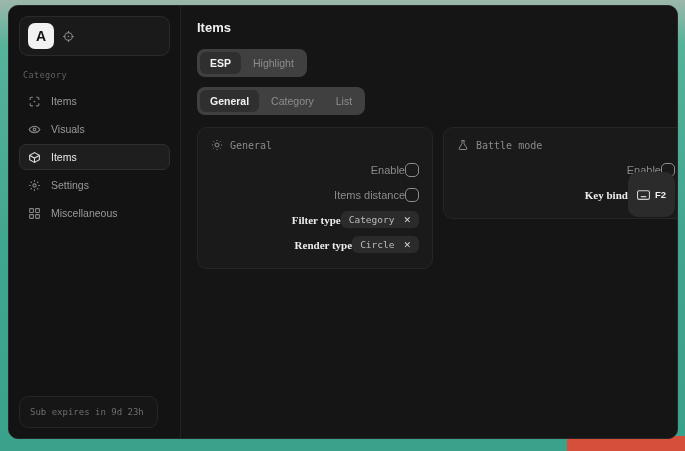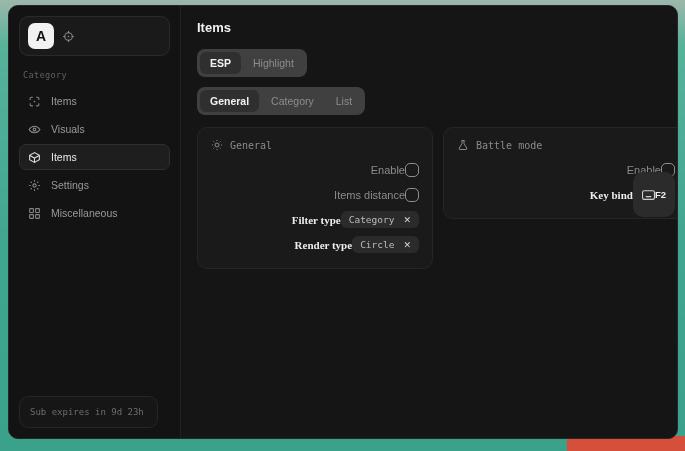--- a/index.html
+++ b/index.html
@@ -93,21 +93,21 @@
     width:14px; height:14px; border:1.5px solid #8f8f8f; border-radius:5px;
     background:transparent; cursor:pointer;
   }
   .select-pill {
     display:inline-flex; align-items:center; gap:9px; background:#2b2b2b;
     border-radius:6px; padding:3px 8px; cursor:pointer;
   }
   .select-value { font-family:"DejaVu Sans Mono",monospace; font-size:9.5px; color:#bcbcbc; }
   .select-x { color:#d8d8d8; font-size:9px; cursor:pointer; }
   .keybind {
-    display:inline-flex; align-items:center; background:#2b2b2b;
+    display:inline-flex; align-items:center; gap:5px; background:#2b2b2b;
     border-radius:10px; padding:17px 9px; cursor:pointer;
   }
   .keybind .kb-icon { color:#cfcfcf; display:flex; }
   .keybind-value { color:#f0f0f0; font-size:9.5px; font-weight:bold; }
   svg { display:block; }
 </style>
 </head>
 <body>
 
 <div class="red-corner"></div>

